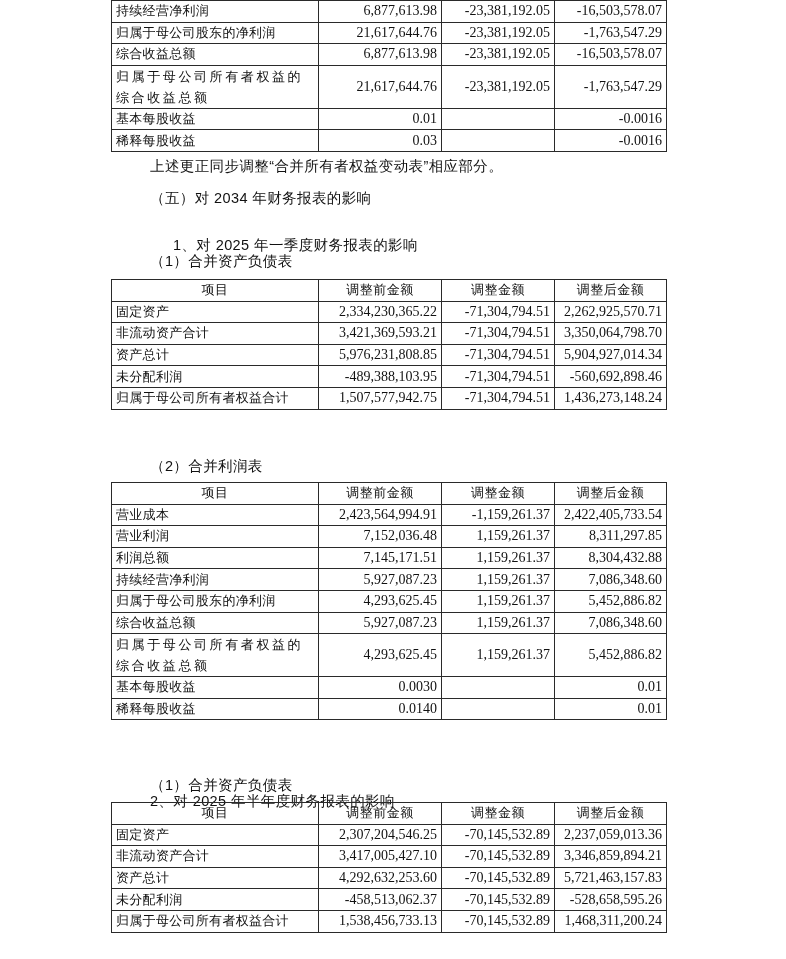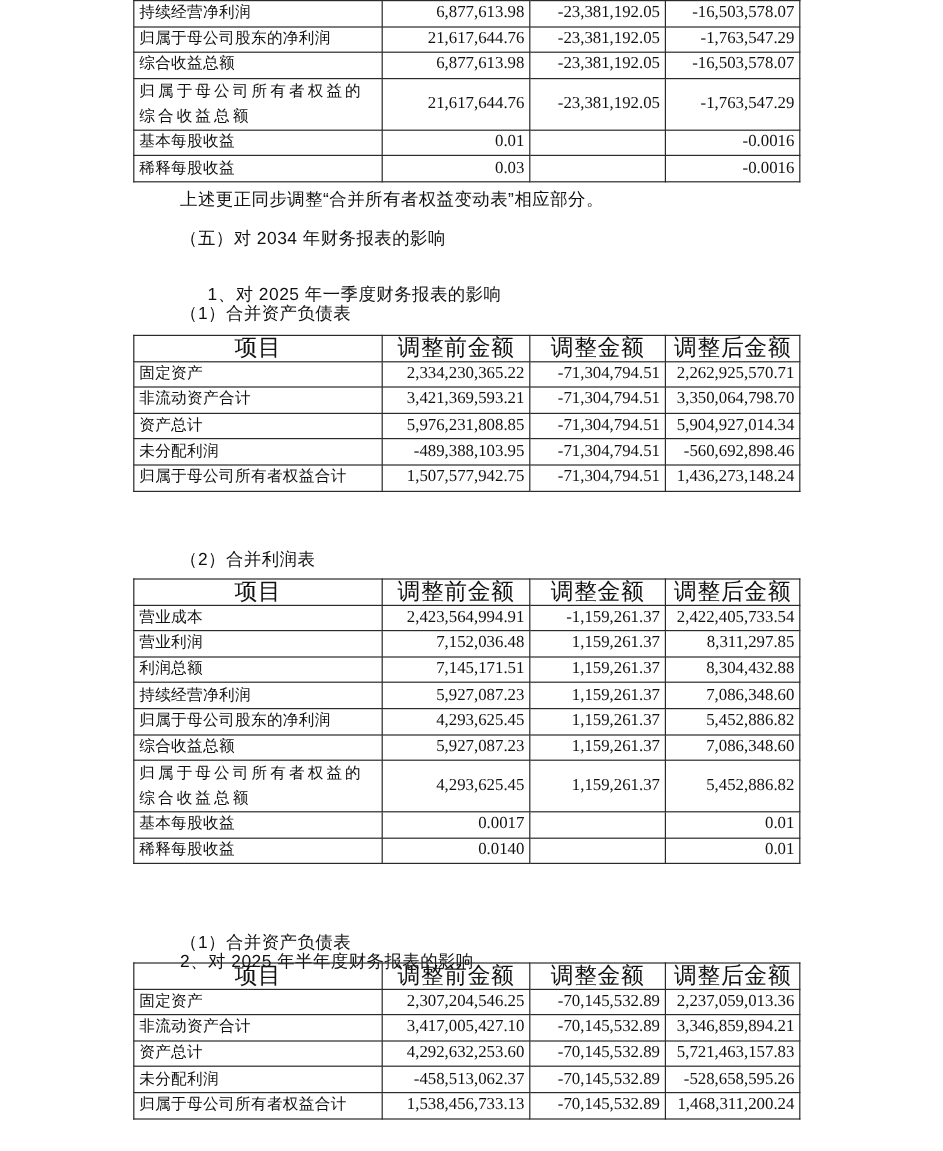--- a/index.html
+++ b/index.html
@@ -28,21 +28,21 @@
     line-height: 20px;
     white-space: nowrap;
     overflow: hidden;
     font-weight: normal;
   }
   table.fin th { text-align: center; }
   table.fin td.label { text-align: left; font-family: "DejaVu Sans", sans-serif; font-size: 13px; letter-spacing: 0.3px; }
   table.fin td.num { text-align: right; font-family: "Liberation Serif", serif; font-size: 14px; }
   table.fin td.label.wrap { white-space: normal; line-height: 21px; letter-spacing: 2.6px; }
   table.fin tr.tall td { height: 42px; }
-  table.fin th { font-family: "DejaVu Sans", sans-serif; font-size: 19px; letter-spacing: 0.5px; }
+  table.fin th { font-family: "DejaVu Sans", sans-serif; font-size: 13px; letter-spacing: 0.5px; }
 
   .para {
     position: absolute;
     font-family: Liberation Sans, sans-serif;
     font-size: 14.5px;
     white-space: nowrap;
     letter-spacing: 0.4px;
     text-align: center;
   }
 </style>
@@ -207,21 +207,21 @@
         <td class="num">7,086,348.60</td>
       </tr>
       <tr class="tall">
         <td class="label wrap">归属于母公司所有者权益的综合收益总额</td>
         <td class="num">4,293,625.45</td>
         <td class="num">1,159,261.37</td>
         <td class="num">5,452,886.82</td>
       </tr>
       <tr>
         <td class="label">基本每股收益</td>
-        <td class="num">0.0017</td>
+        <td class="num">0.0030</td>
         <td class="num"></td>
         <td class="num">0.01</td>
       </tr>
       <tr>
         <td class="label">稀释每股收益</td>
         <td class="num">0.0140</td>
         <td class="num"></td>
         <td class="num">0.01</td>
       </tr>
     </tbody>

